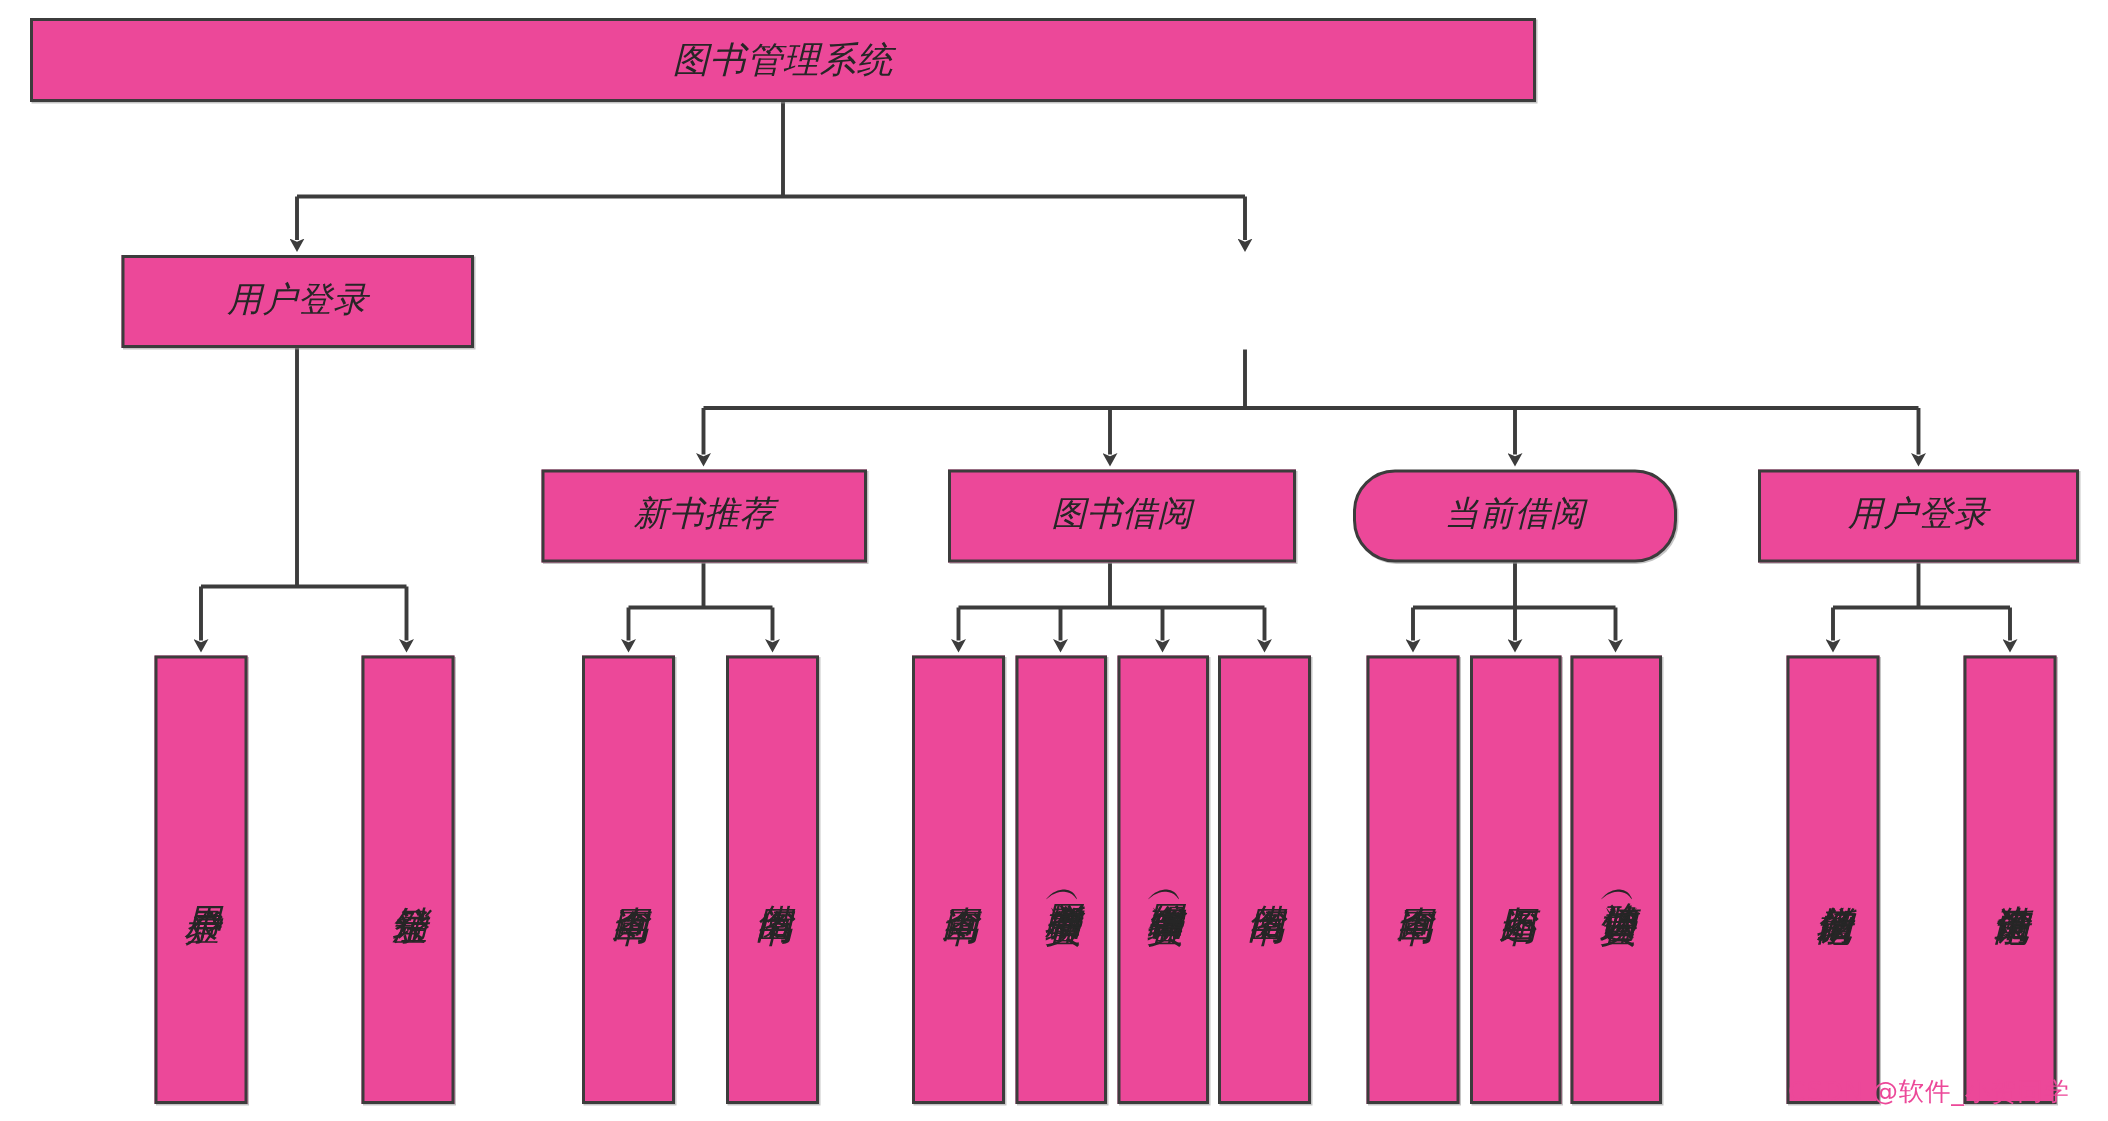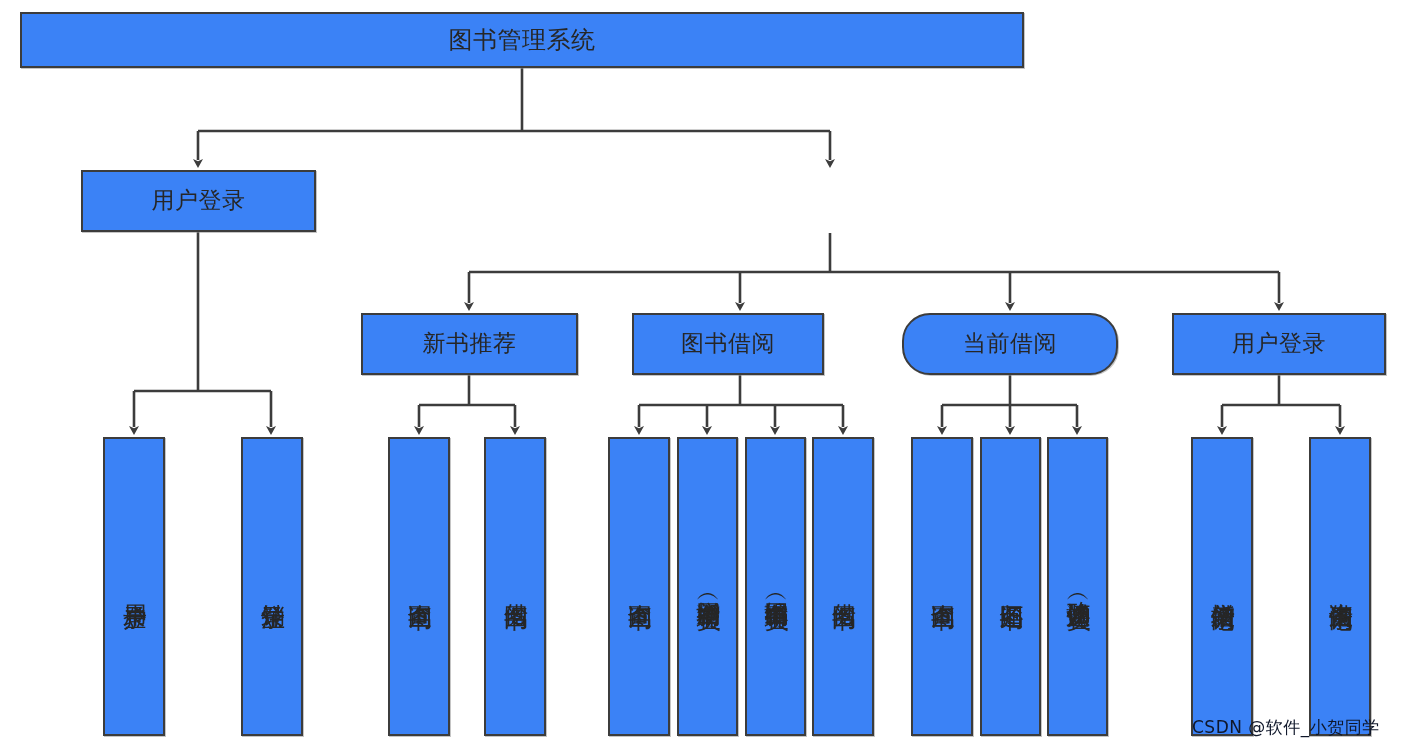--- a/index.html
+++ b/index.html
@@ -20,27 +20,28 @@
     position: absolute;
     left: 0;
     top: 0;
     width: 1405px;
     height: 747px;
     pointer-events: none;
   }
   .node {
     position: absolute;
     box-sizing: border-box;
-    background: #3b82f6;
+    background: #ec4899;
     border: 2px solid #3c3c3c;
     display: flex;
     align-items: center;
     justify-content: center;
     color: #262626;
     box-shadow: 1px 1px 0 rgba(150,150,150,0.55);
+    font-style: italic;
   }
   .node .label {
     display: block;
     text-align: center;
     line-height: 1.18;
     letter-spacing: 0.5px;
   }
   
   .node.h .label {
     writing-mode: horizontal-tb;
@@ -55,21 +56,21 @@
   .node.v .label {
     writing-mode: vertical-rl;
     text-orientation: upright;
     font-size: 24px;
     line-height: 1.08;
     letter-spacing: 1px;
     max-height: 100%;
   }
   .watermark {
     position: absolute;
-    color: #0f172a;
+    color: #ec4899;
     font-size: 17px;
     white-space: nowrap;
     letter-spacing: 0.5px;
     font-family: "DejaVu Sans", "Liberation Sans", sans-serif;
   }
 </style>
 </head>
 <body>
 
 <div id="canvas">
@@ -131,21 +132,21 @@
     <span class="label">图书管理系统</span>
   </div>
 
   <div class="node h" style="left:81px; top:170px; width:235px; height:62px;">
     <span class="label">用户登录</span>
   </div>
 
   <div class="node h" style="left:361px; top:313px; width:217px; height:62px;">
     <span class="label">新书推荐</span>
   </div>
-  <div class="node h" style="left:632px; top:313px; width:192px; height:62px;">
+  <div class="node h" style="left:632px; top:313px; width:232px; height:62px;">
     <span class="label">图书借阅</span>
   </div>
   <div class="node h" style="left:902px; top:313px; width:216px; height:62px;border-radius:28px;">
     <span class="label">当前借阅</span>
   </div>
   <div class="node h" style="left:1172px; top:313px; width:214px; height:62px;">
     <span class="label">用户登录</span>
   </div>
 
   <div class="node v" style="left:103px; top:437px; width:62px; height:299px;">

